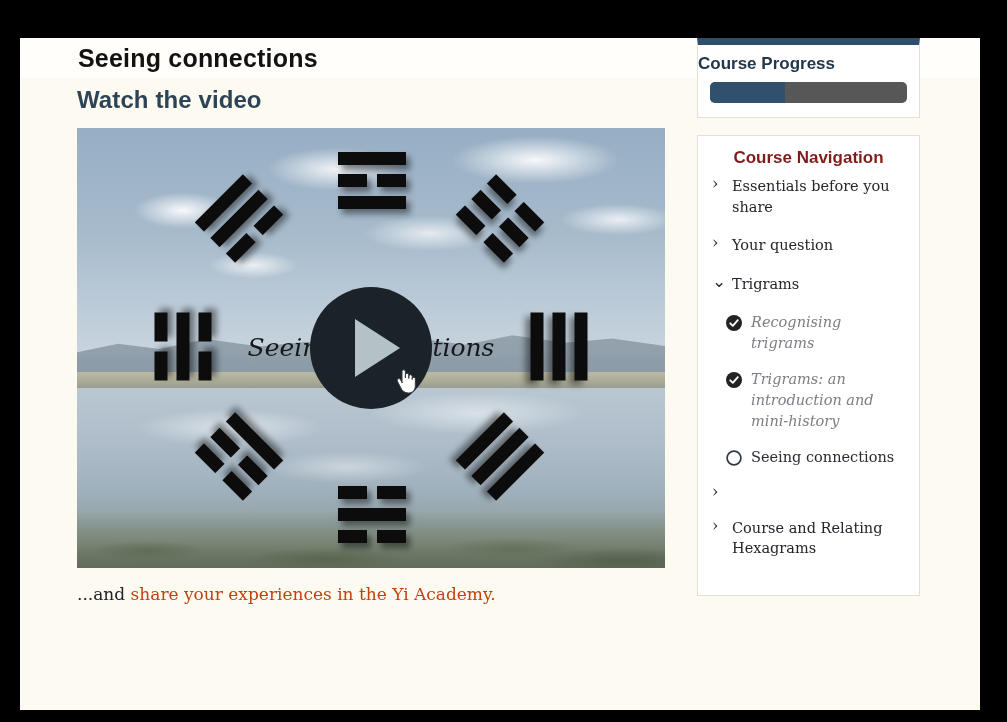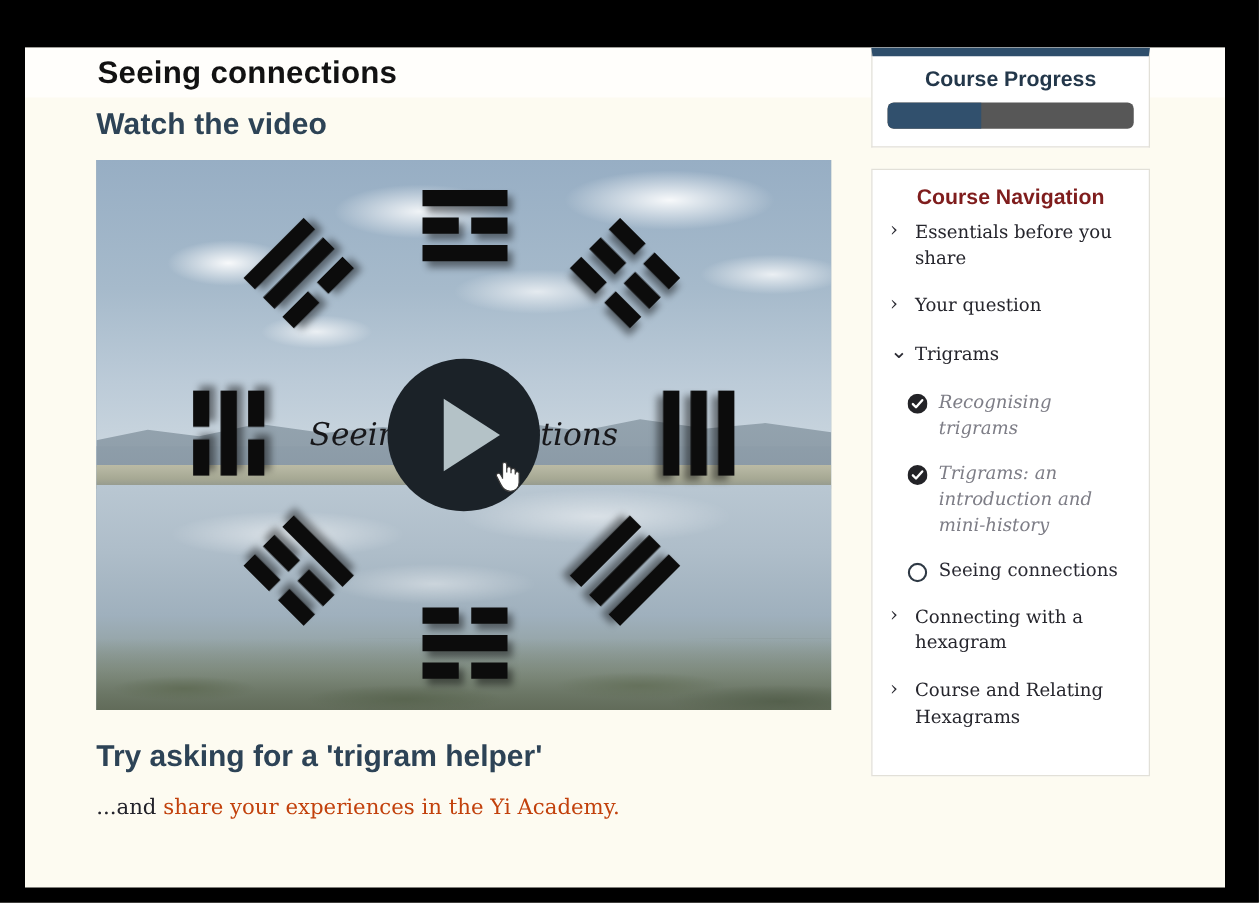--- a/index.html
+++ b/index.html
@@ -163,21 +163,21 @@
     position: absolute;
     left: 677px; top: 0px;
     width: 223px;
   }
   .card {
     background: #ffffff;
     border: 1px solid #e2e0d8;
   }
   .card.progress-card { border-top: 7px solid #2e4e6b; }
   .card-title {
-    text-align: center;
+    text-align: left;
     font-size: 17px;
     font-weight: 600;
     color: #23374a;
     padding: 9px 0 8px;
   }
   .progress-track {
     margin: 0 12px 14px;
     height: 21px;
     border-radius: 5px;
     background: #575757;
@@ -301,21 +301,20 @@
 
       <div class="play-btn">
         <div class="play-tri"></div>
       </div>
 
       <svg class="cursor-hand" viewBox="0 0 22 28">
         <path d="M7 17 L7 5.5 A1.7 1.7 0 0 1 10.4 5.5 L10.4 12 L10.4 9 A1.7 1.7 0 0 1 13.8 9 L13.8 12.5 L13.8 10.4 A1.7 1.7 0 0 1 17.2 10.4 L17.2 13.5 L17.2 12.4 A1.7 1.7 0 0 1 20.3 12.4 L20.3 20 C20.3 24.5 17.2 27 13.5 27 C9.5 27 7 24.5 5.6 21.5 L2.4 15.2 A1.7 1.7 0 0 1 5.3 13.4 L7 16.2 Z" fill="#ffffff" stroke="#3a3a3a" stroke-width="1"></path>
       </svg>
     </div>
 
-    <div class="cta-heading">Try asking for a 'trigram helper'</div>
     <div class="cta-body"><span>...and </span><a href="#">share your experiences in the Yi Academy.</a></div>
   </div>
 
   <div class="sidebar">
 
     <div class="card progress-card">
       <div class="card-title">Course Progress</div>
       <div class="progress-track">
         <div class="progress-fill" style="width: 38%;"></div>
       </div>
@@ -351,21 +350,20 @@
             <span class="label">Trigrams: an introduction and mini-history</span>
           </li>
           <li class="nav-item sub current">
             <span class="mark"><svg viewBox="0 0 16 16" width="16" height="16">
                 <circle cx="8" cy="8" r="6.9" fill="none" stroke="#2f3a45" stroke-width="1.7"></circle>
               </svg></span>
             <span class="label">Seeing connections</span>
           </li>
           <li class="nav-item">
             <span class="chev" style="font-size: 16px; margin-top: 0px;">›</span>
-            <span class="label">Connecting with a hexagram</span>
           </li>
           <li class="nav-item">
             <span class="chev" style="font-size: 16px; margin-top: 0px;">›</span>
             <span class="label">Course and Relating Hexagrams</span>
           </li>
         </ul>
     </div>
 
   </div>
 </div>

